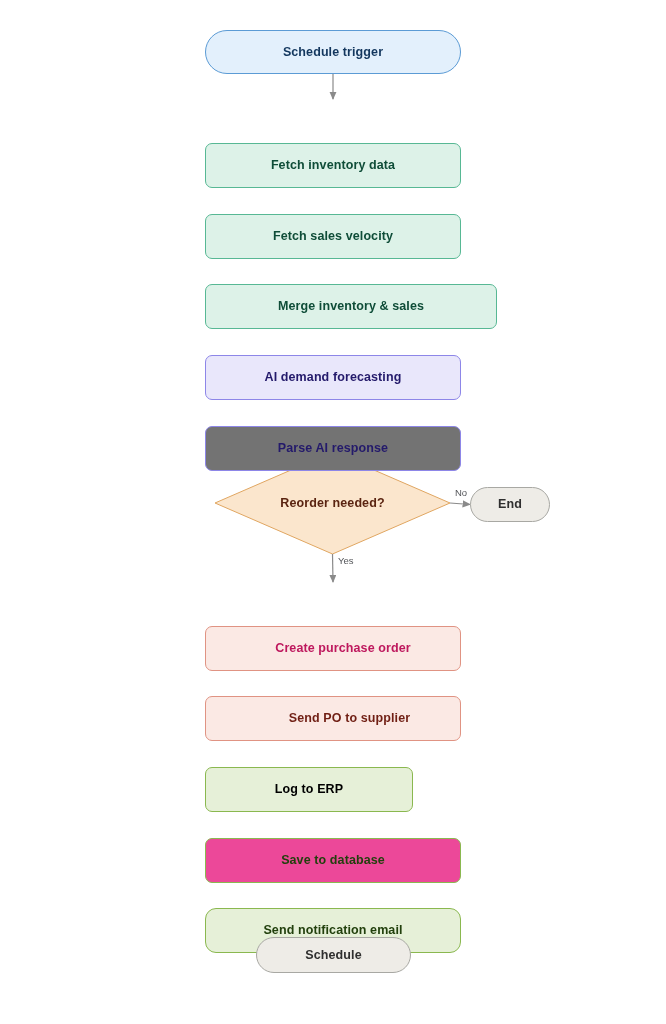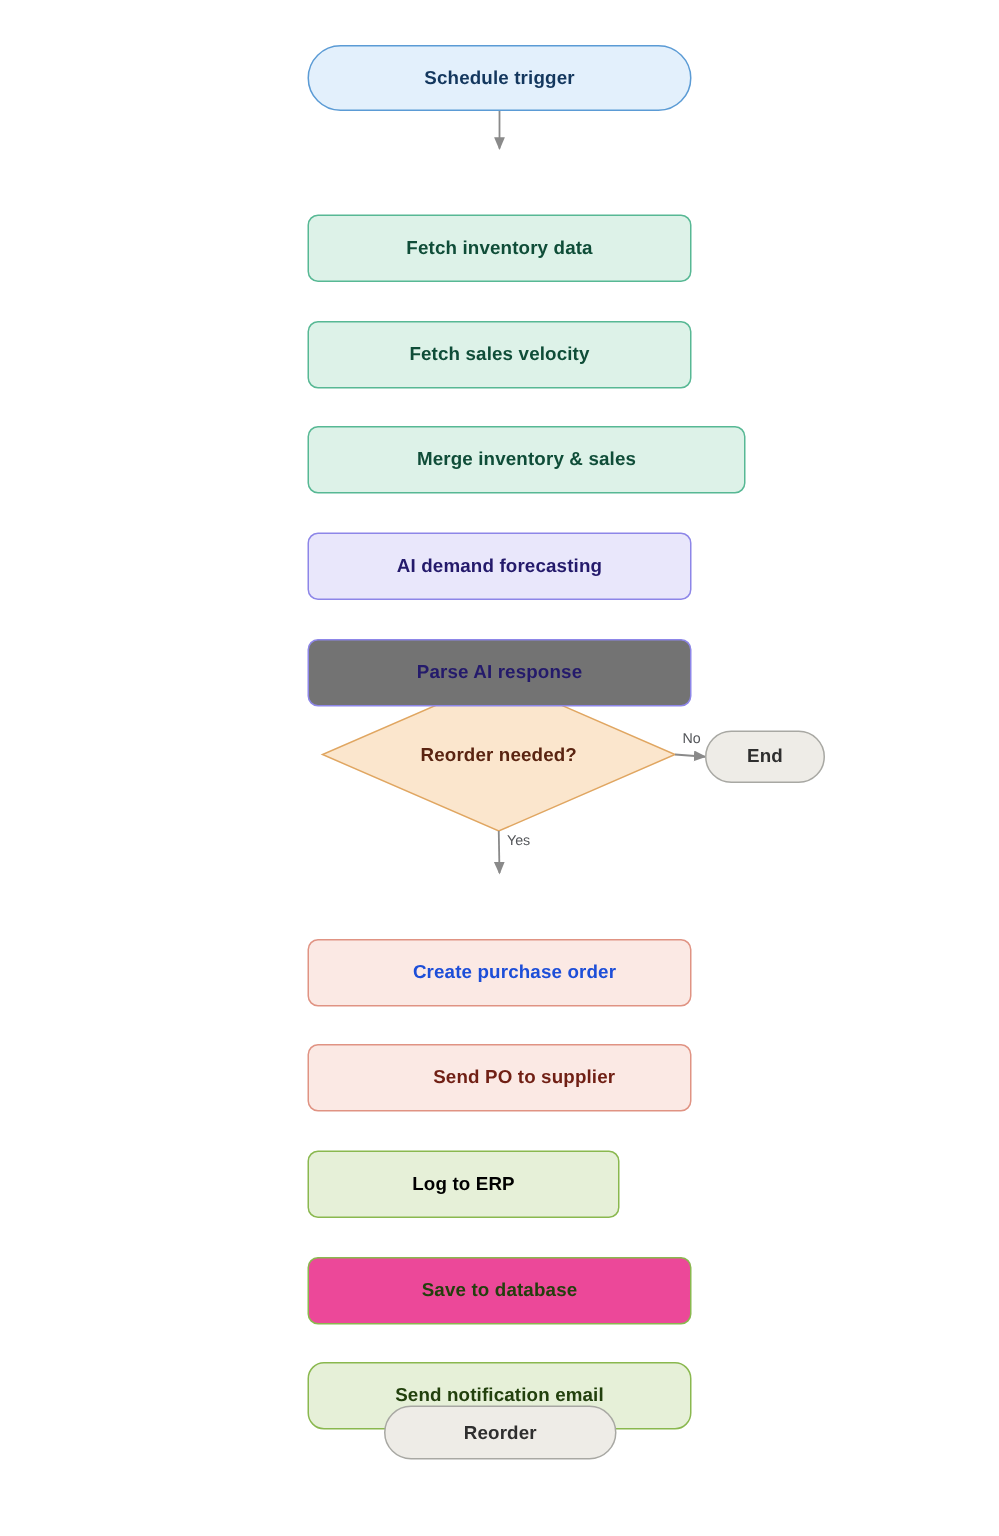--- a/index.html
+++ b/index.html
@@ -111,36 +111,36 @@
       </div>
       <div class="node process" style="left: 205px; top: 382px; width: 256px; height: 45px; color: rgb(36, 26, 107); background: #737373; border-color: rgb(141, 134, 232);">
         <span>Parse AI response</span>
       </div>
       <div class="node decision" style="left: 215px; top: 452px; width: 235px; height: 102px; color: rgb(90, 36, 17);">
         <span class="decision-label">Reorder needed?</span>
       </div>
       <div class="node terminal" style="left: 470px; top: 487px; width: 80px; height: 35px; color: rgb(47, 47, 47); background: rgb(238, 236, 231); border-color: rgb(168, 168, 163);">
         <span>End</span>
       </div>
-      <div class="node process" style="left: 205px; top: 582px; width: 256px; height: 45px; color: #1d4ed8; background: rgb(251, 233, 228); border-color: rgb(224, 147, 131); padding-left: 20px;">
+      <div class="node process" style="left: 205px; top: 582px; width: 256px; height: 45px; color: #be185d; background: rgb(251, 233, 228); border-color: rgb(224, 147, 131); padding-left: 20px;">
         <span>Create purchase order</span>
       </div>
       <div class="node process" style="left: 205px; top: 652px; width: 256px; height: 45px; color: rgb(112, 31, 20); background: rgb(251, 233, 228); border-color: rgb(224, 147, 131); padding-left: 33px;">
         <span>Send PO to supplier</span>
       </div>
       <div class="node process" style="left: 205px; top: 723px; width: 208px; height: 45px; color: #000000; background: rgb(230, 240, 216); border-color: rgb(138, 184, 79);">
         <span>Log to ERP</span>
       </div>
       <div class="node process" style="left: 205px; top: 794px; width: 256px; height: 45px; color: rgb(34, 64, 13); background: #ec4899; border-color: rgb(138, 184, 79);">
         <span>Save to database</span>
       </div>
       <div class="node process" style="left: 205px; top: 864px; width: 256px; height: 45px; color: rgb(34, 64, 13); background: rgb(230, 240, 216); border-color: rgb(138, 184, 79); border-radius: 11px;">
         <span>Send notification email</span>
       </div>
       <div class="node terminal" style="left: 256px; top: 937px; width: 155px; height: 36px; color: rgb(47, 47, 47); background: rgb(238, 236, 231); border-color: rgb(168, 168, 163);">
-        <span>Reorder</span>
+        <span>Schedule</span>
       </div>
     </div>
   <div id="label-layer">
       <div class="edge-label" style="left: 455px; top: 487px;">No</div>
       <div class="edge-label" style="left: 338px; top: 555px;">Yes</div>
     </div>
 </div>
 
 </body></html>

